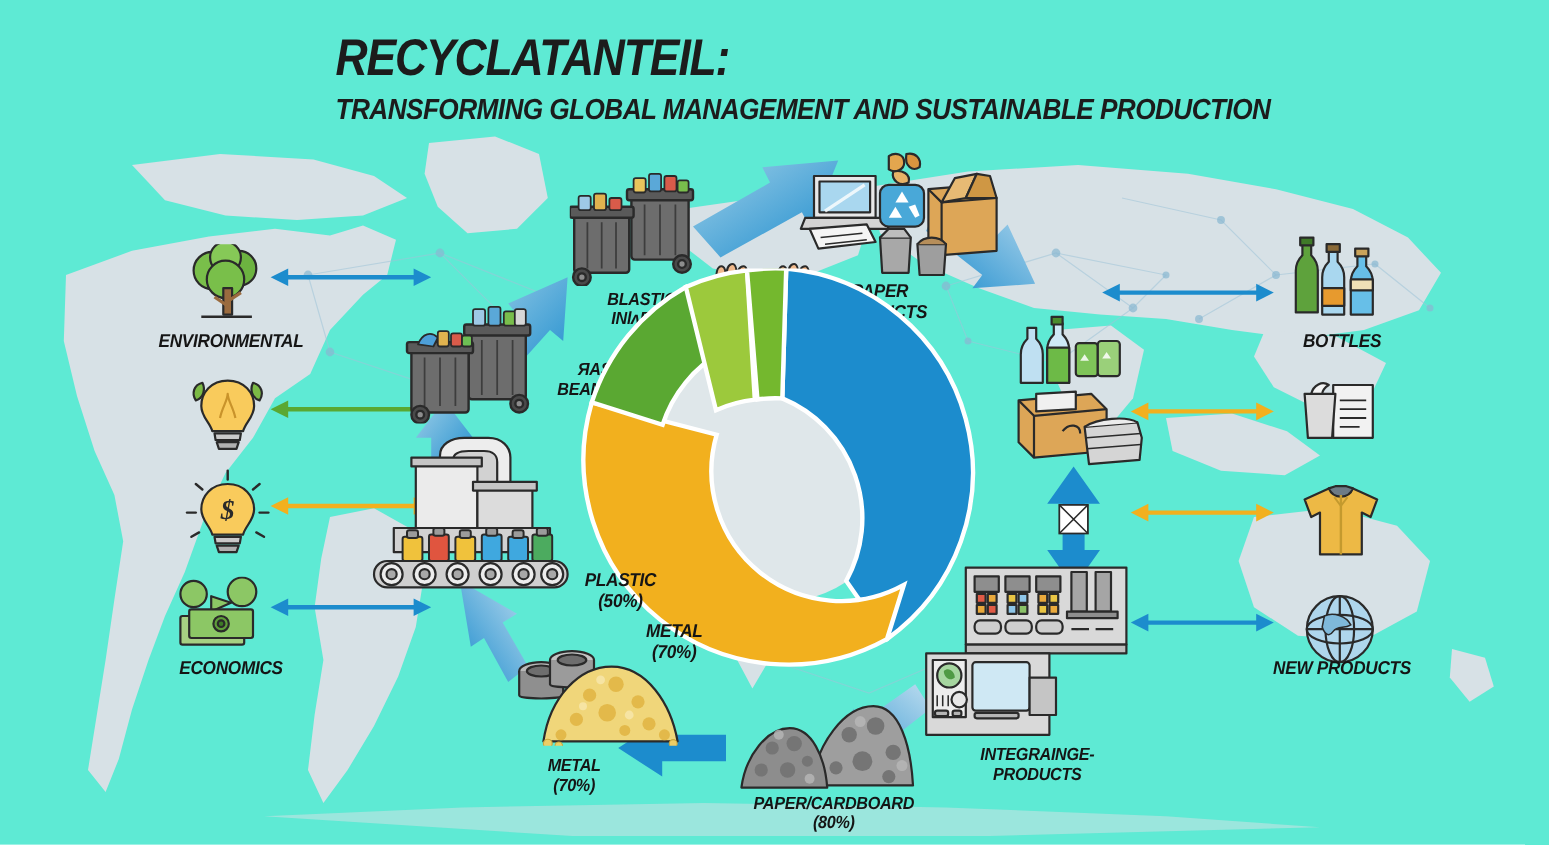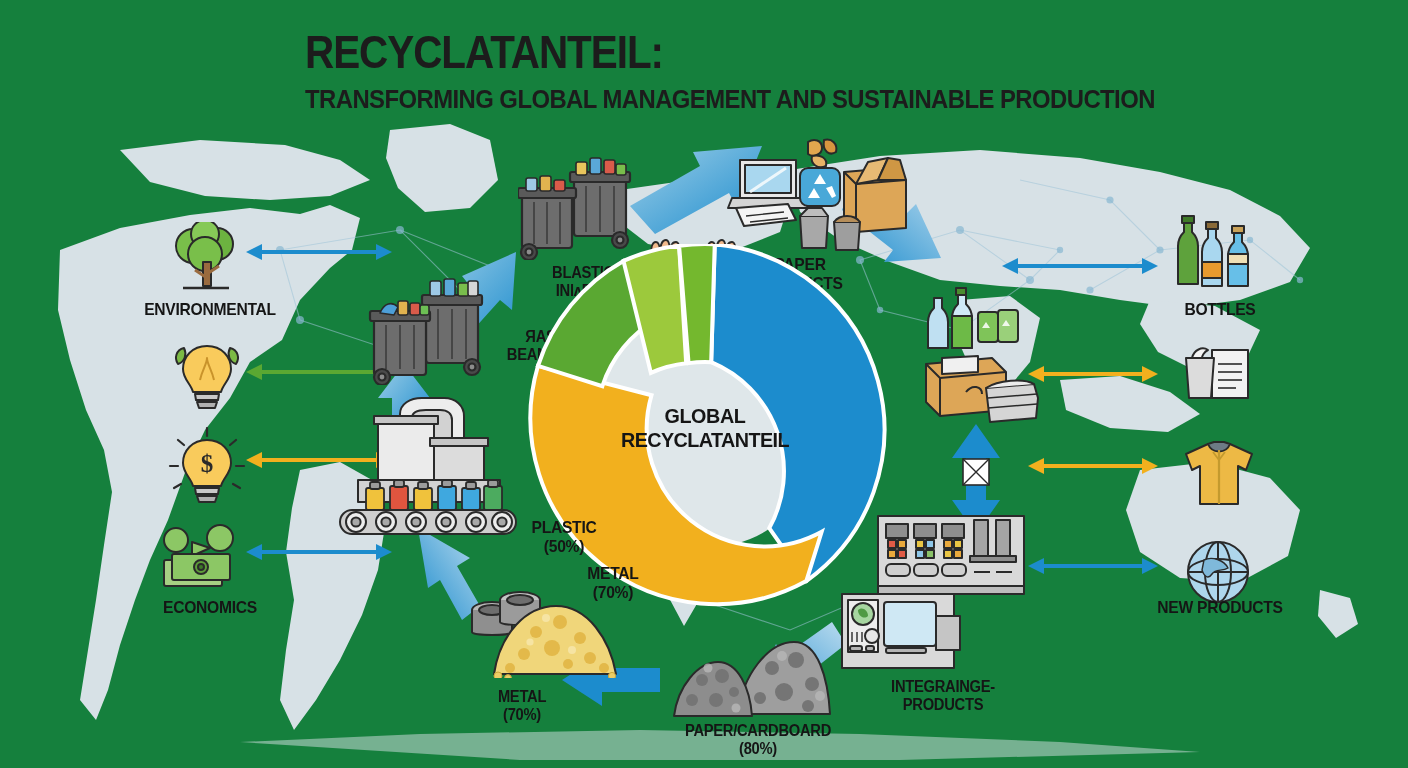--- a/index.html
+++ b/index.html
@@ -6,22 +6,23 @@
   * { box-sizing: border-box; margin: 0; padding: 0; }
   html, body {
     width: 1408px; height: 768px;
     background: #ffffff;
     font-family: "Liberation Sans", sans-serif;
     overflow: hidden;
   }
   #stage {
     position: relative;
     width: 1408px; height: 768px;
-    background: #15803d;
+    background: #5eead4;
     overflow: hidden;
+    font-style: italic;
   }
 
   
   #worldmap { position: absolute; inset: 0; width: 100%; height: 100%; }
 
   
   .title-block { position: absolute; left: 305px; top: 28px; }
   .title-main {
     font-size: 47px; font-weight: 700; letter-spacing: -1.2px;
     color: #1c1c1c; line-height: 1.02;
@@ -692,24 +693,20 @@
 
         <path d="M 287.31 337.05 A 186 186 0 0 1 18.98 121.81 L 132.52 151.19 A 118 118 0 0 0 302.68 287.77 Z" fill="#f2b01e"></path>
 
         <path d="M 18.98 121.81 A 186 186 0 0 1 104.48 16.91 L 137.61 75.58 A 118 118 0 0 0 83.36 142.13 Z" fill="#5aa832"></path>
 
         <path d="M 104.48 16.91 A 186 186 0 0 1 160.11 1.79 L 167.18 119.31 A 118 118 0 0 0 131.89 128.90 Z" fill="#9cc93c"></path>
 
         <path d="M 160.11 1.79 A 186 186 0 0 1 195.74 0.25 L 192.18 118.16 A 118 118 0 0 0 169.57 119.14 Z" fill="#74b82e"></path>
       </g>
     </svg>
-    <div style="position:absolute; left:0; top:160px; width:372px; text-align:center;">
-      <div style="font-size:21px; font-weight:700; color:#151515; letter-spacing:-0.4px; transform:scaleX(0.94);">GLOBAL</div>
-      <div style="font-size:21px; font-weight:700; color:#151515; letter-spacing:-0.6px; transform:scaleX(0.94);">RECYCLATANTEIL</div>
-    </div>
   </div>
 
   <div class="lbl s17" style="left:494px; top:518px; width:140px;">PLASTIC
 (50%)</div>
   <div class="lbl s17" style="left:548px; top:564px; width:130px;">METAL
 (70%)</div>
 
 </div>
 
 </body></html>

